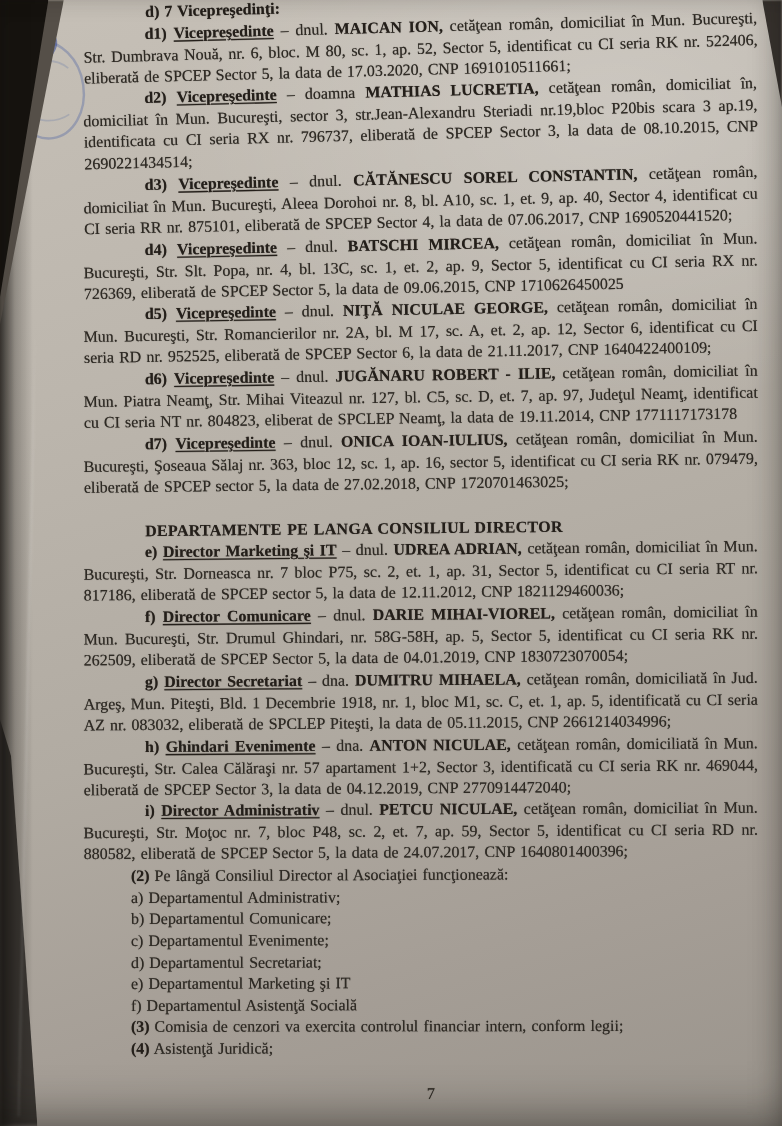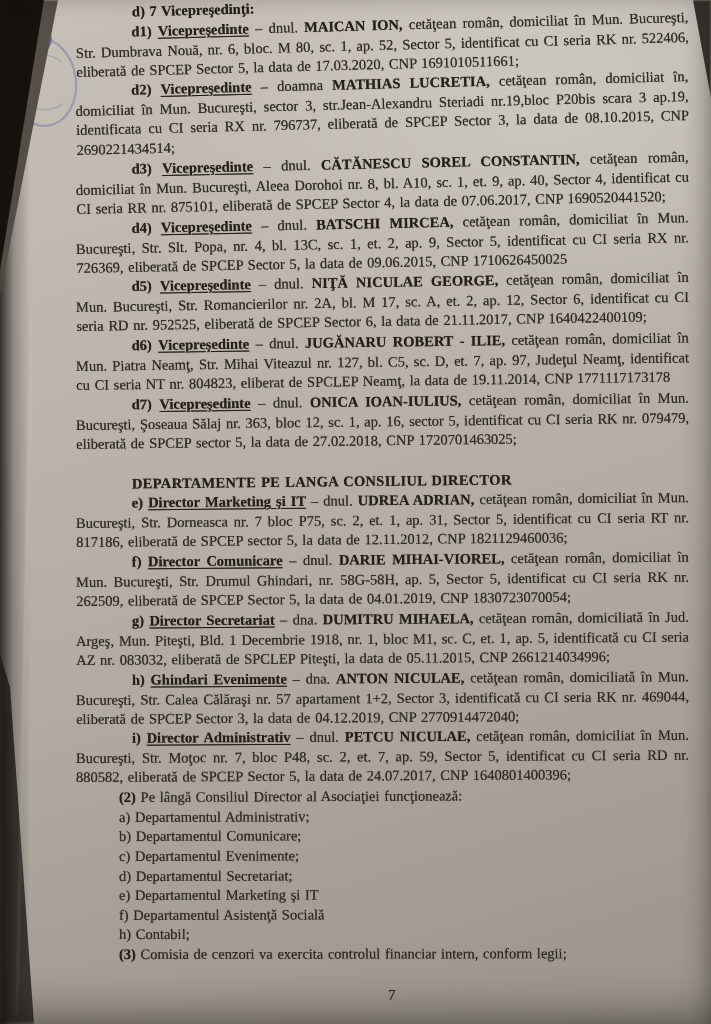--- a/index.html
+++ b/index.html
@@ -106,24 +106,24 @@
     <p class="para t03"><span class="b">i)</span> <span class="b u">Director Administrativ</span> <span>–</span> <span>dnul.</span> <span class="b">PETCU NICULAE,</span> <span>cetăţean român, domiciliat în Mun. Bucureşti, Str. Moţoc nr. 7, bloc P48, sc. 2, et. 7, ap. 59, Sector 5, identificat cu CI seria RD nr. 880582, eliberată de SPCEP Sector 5, la data de 24.07.2017, CNP 1640801400396;</span></p>
 
     <p class="para clause t025"><span class="b">(2)</span> <span>Pe lângă Consiliul Director al Asociaţiei funcţionează:</span></p>
 
     <div class="li t02">a) Departamentul Administrativ;</div>
     <div class="li t02">b) Departamentul Comunicare;</div>
     <div class="li t02">c) Departamentul Evenimente;</div>
     <div class="li t015">d) Departamentul Secretariat;</div>
     <div class="li t015">e) Departamentul Marketing şi IT</div>
     <div class="li t015">f) Departamentul Asistenţă Socială</div>
-    <div class="li t01">h) Contabil;</div>
 
     <p class="para clause t01"><span class="b">(3)</span> <span>Comisia de cenzori va exercita controlul financiar intern, conform legii;</span></p>
 
+    <p class="para clause t01"><span class="b">(4)</span> <span>Asistenţă Juridică;</span></p>
 
   </div>
 
   <div class="pagenum">7</div>
 
   <div class="edge-left"></div>
   <div class="corner-tl-outer"></div>
   <div class="corner-tl-inner"></div>
   <div class="corner-tr"></div>
   <div class="corner-bl"></div>

